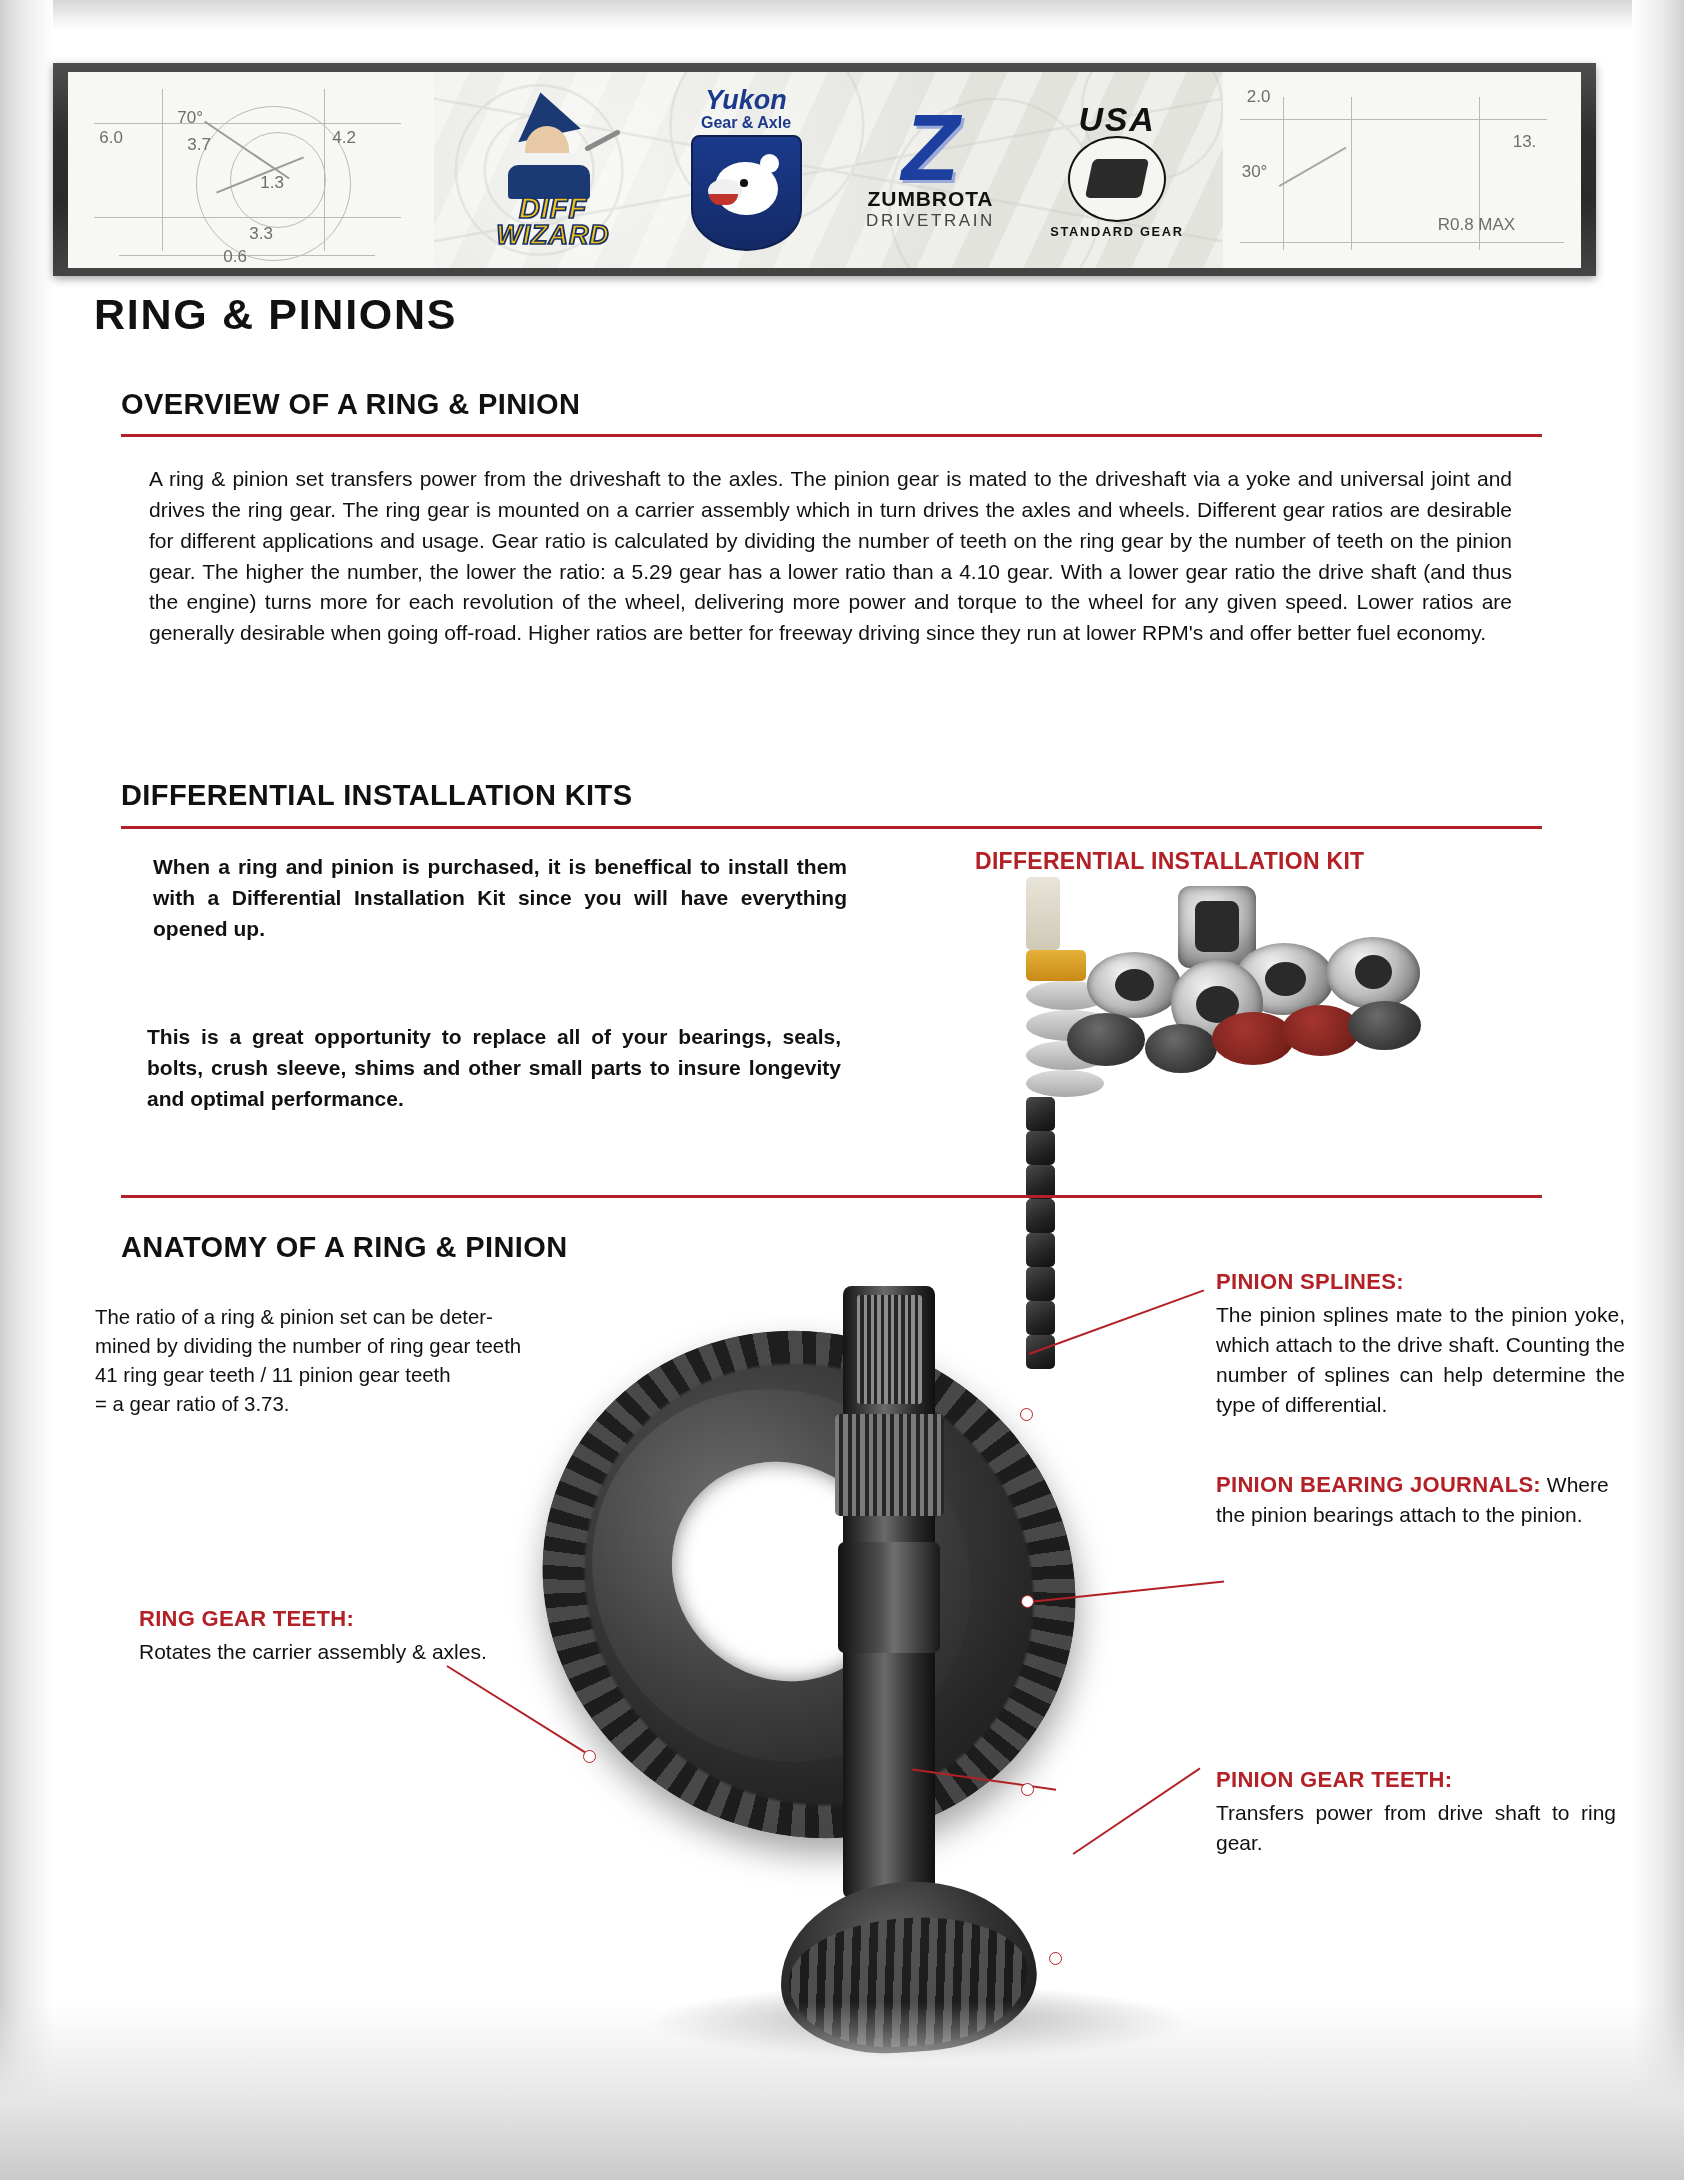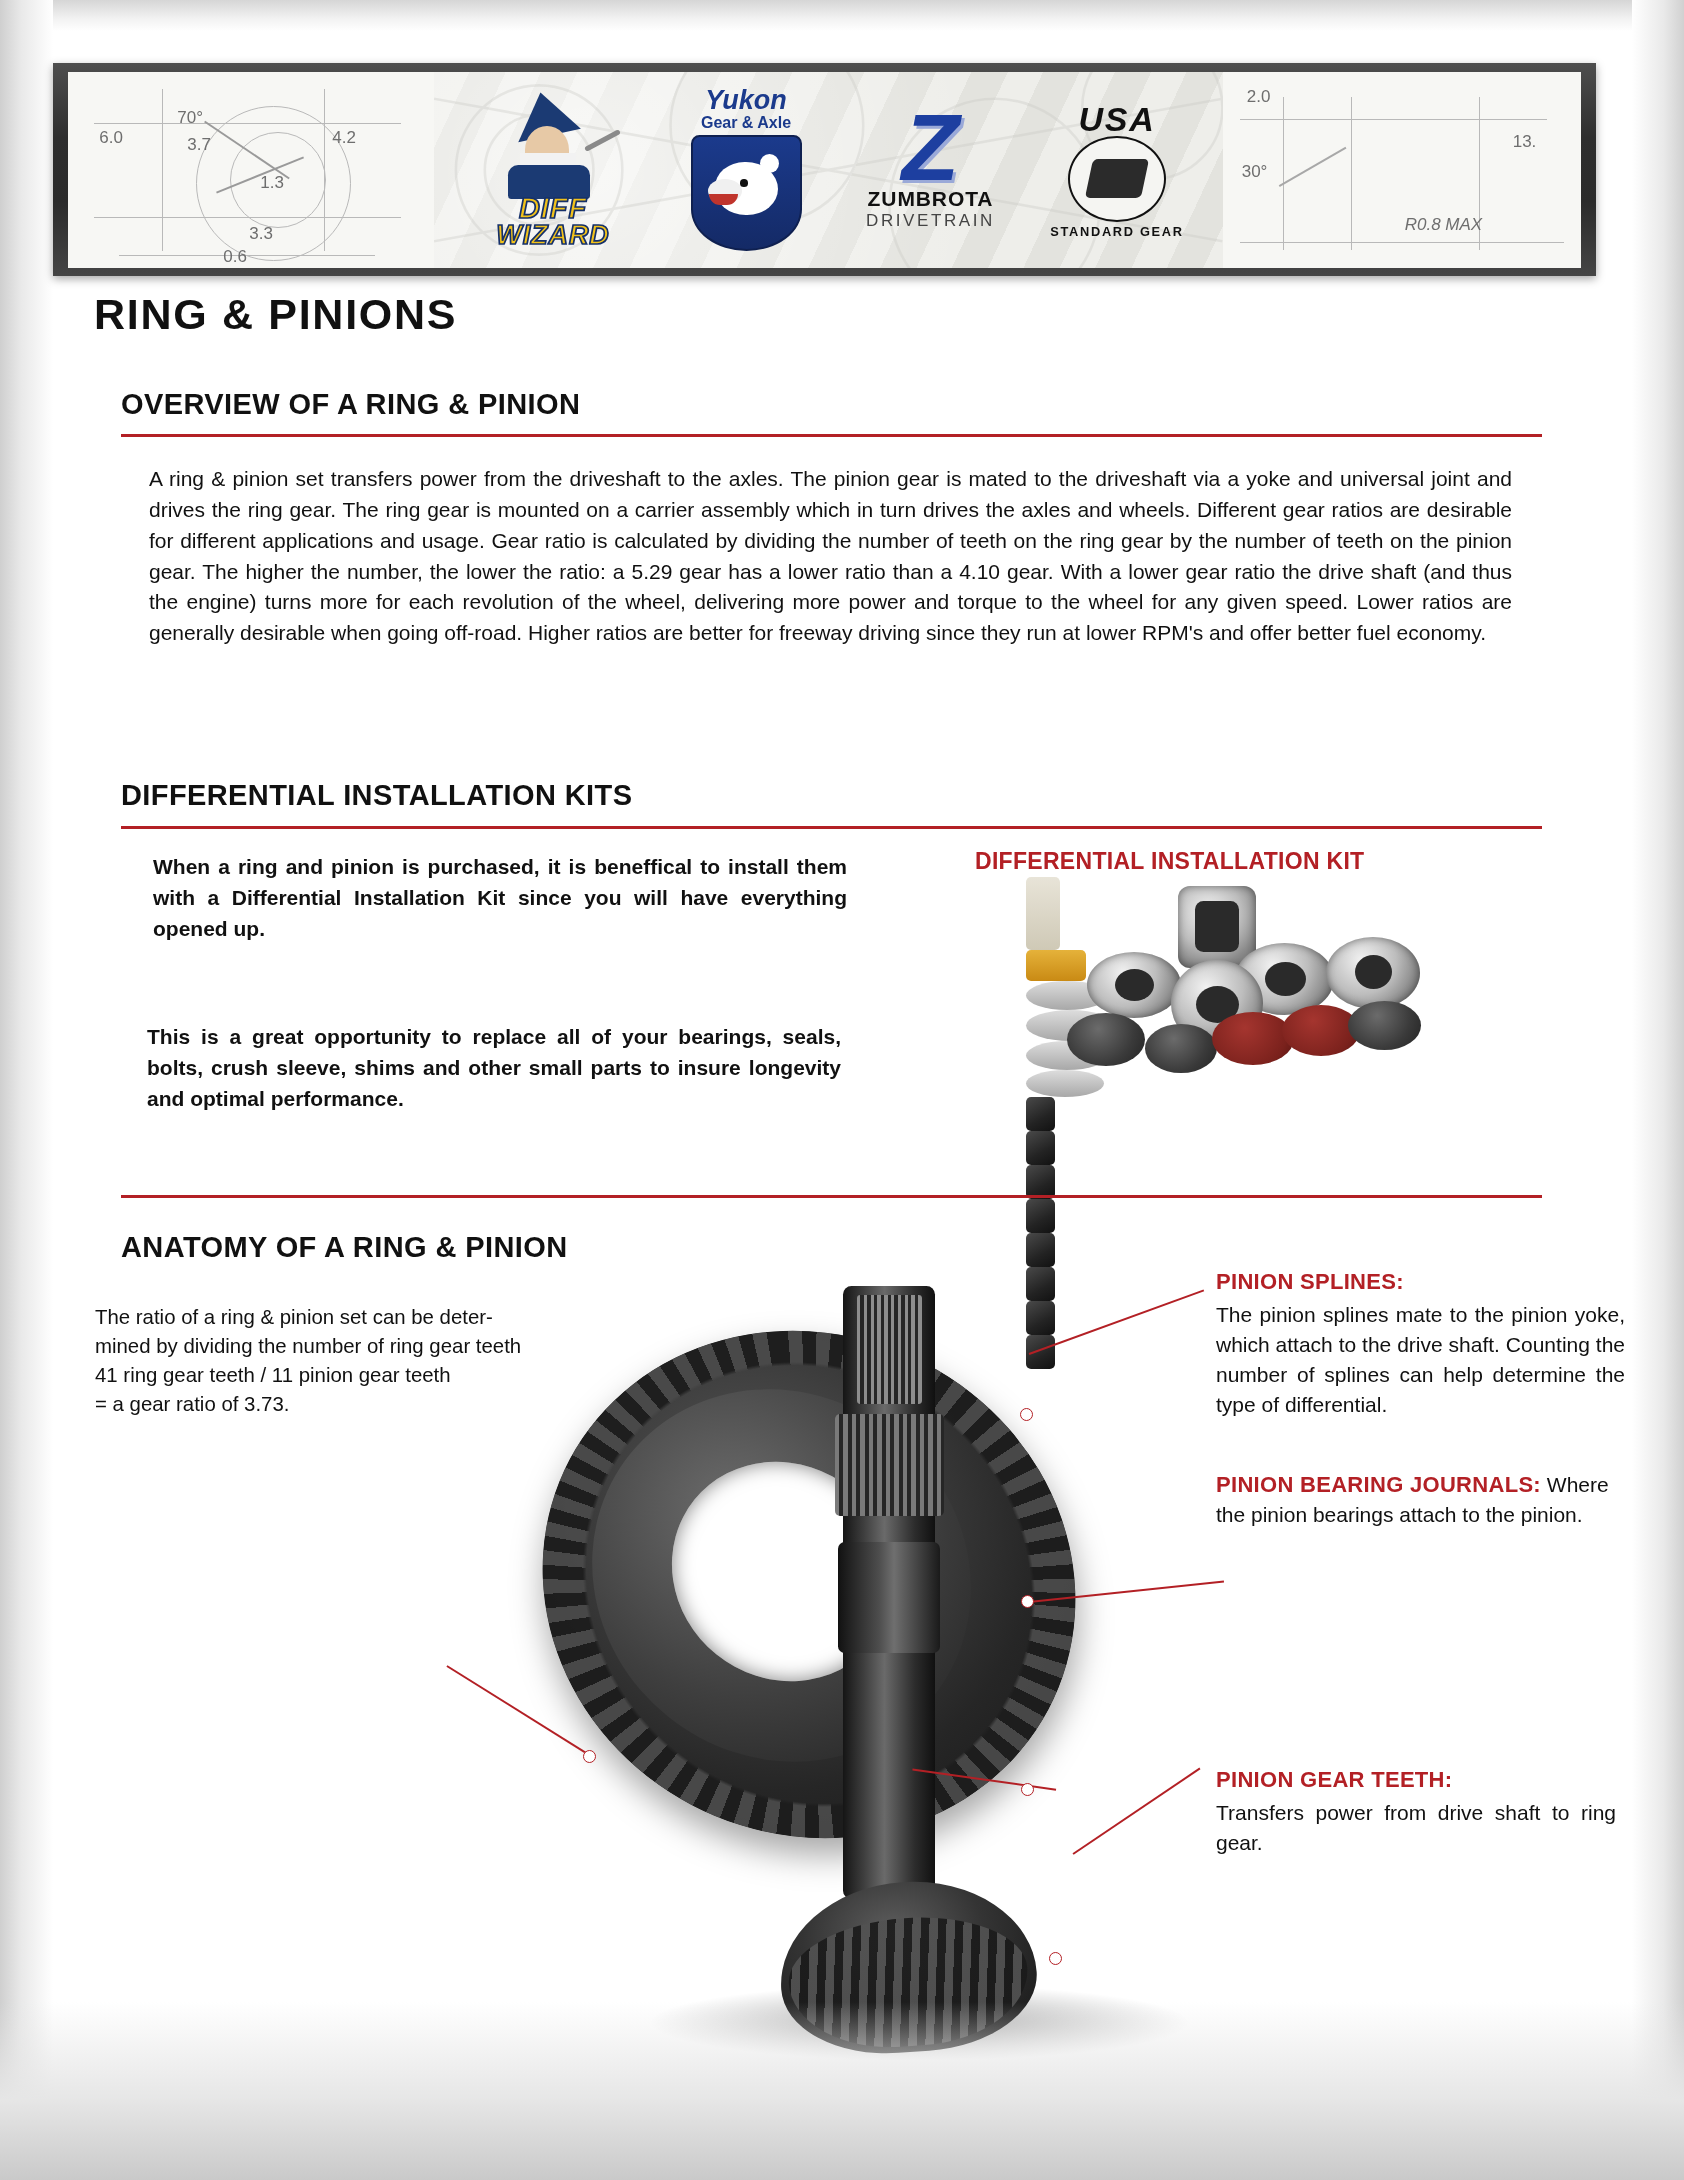--- a/index.html
+++ b/index.html
@@ -693,21 +693,21 @@
       <div class="blueprint right">
         <div class="bp-line bp-h" style="left:17px; top:47px; width:307px;"></div>
         <div class="bp-line bp-h" style="left:17px; top:170px; width:324px;"></div>
         <div class="bp-line bp-v" style="left:60px; top:25.6px; height:153px;"></div>
         <div class="bp-line bp-v" style="left:128px; top:25.6px; height:153px;"></div>
         <div class="bp-line bp-v" style="left:256px; top:25.6px; height:153px;"></div>
         <div class="bp-line" style="left:51px; top:94px; width:77px; height:1.7px; background:#a8a8a8; transform:rotate(-30deg);"></div>
         <div class="bp-txt" style="left:24px; top:15.3px;">2.0</div>
         <div class="bp-txt" style="left:290px; top:60px;">13.</div>
         <div class="bp-txt" style="left:19px; top:90px;">30°</div>
-        <div class="bp-txt" style="left:182px; top:143px;font-style:italic;">R0.8 MAX</div>
+        <div class="bp-txt" style="left:215px; top:143px;">R0.8 MAX</div>
       </div>
 
     </div>
   </div>
 
   <div class="page-title">RING &amp; PINIONS</div>
 
   <div class="section-title" style="left:121px; top:388px;">OVERVIEW OF A RING &amp; PINION</div>
   <div class="rule" style="left:121px; top:434px; width:1421px;"></div>
 
@@ -800,18 +800,22 @@
 
   <div class="callout" style="left:1216px; top:1767px; width:400px;">
     <div class="callout-head">PINION GEAR TEETH:</div>
     <div class="callout-body" style="margin-top:5.1px;">Transfers power from drive shaft to ring gear.</div>
   </div>
   <div class="leader" style="left:1073px; top:1853px; width:153px; transform:rotate(-34deg);"></div>
   <div class="dot" style="left:1049px; top:1952px;"></div>
   <div class="leader" style="left:1056px; top:1789px; width:145px; transform:rotate(-172deg);"></div>
   <div class="dot" style="left:1021px; top:1783px;"></div>
 
+  <div class="callout" style="left:139px; top:1606px; width:375px;">
+    <div class="callout-head">RING GEAR TEETH:</div>
+    <div class="callout-body" style="margin-top:5.1px; text-align:left;">Rotates the carrier assembly &amp; axles.</div>
+  </div>
   <div class="leader" style="left:447px; top:1665px; width:170px; transform:rotate(32deg);"></div>
   <div class="dot" style="left:583px; top:1750px;"></div>
 
   <div class="edge-bottom"></div>
 </div>
 
 
 </body></html>

